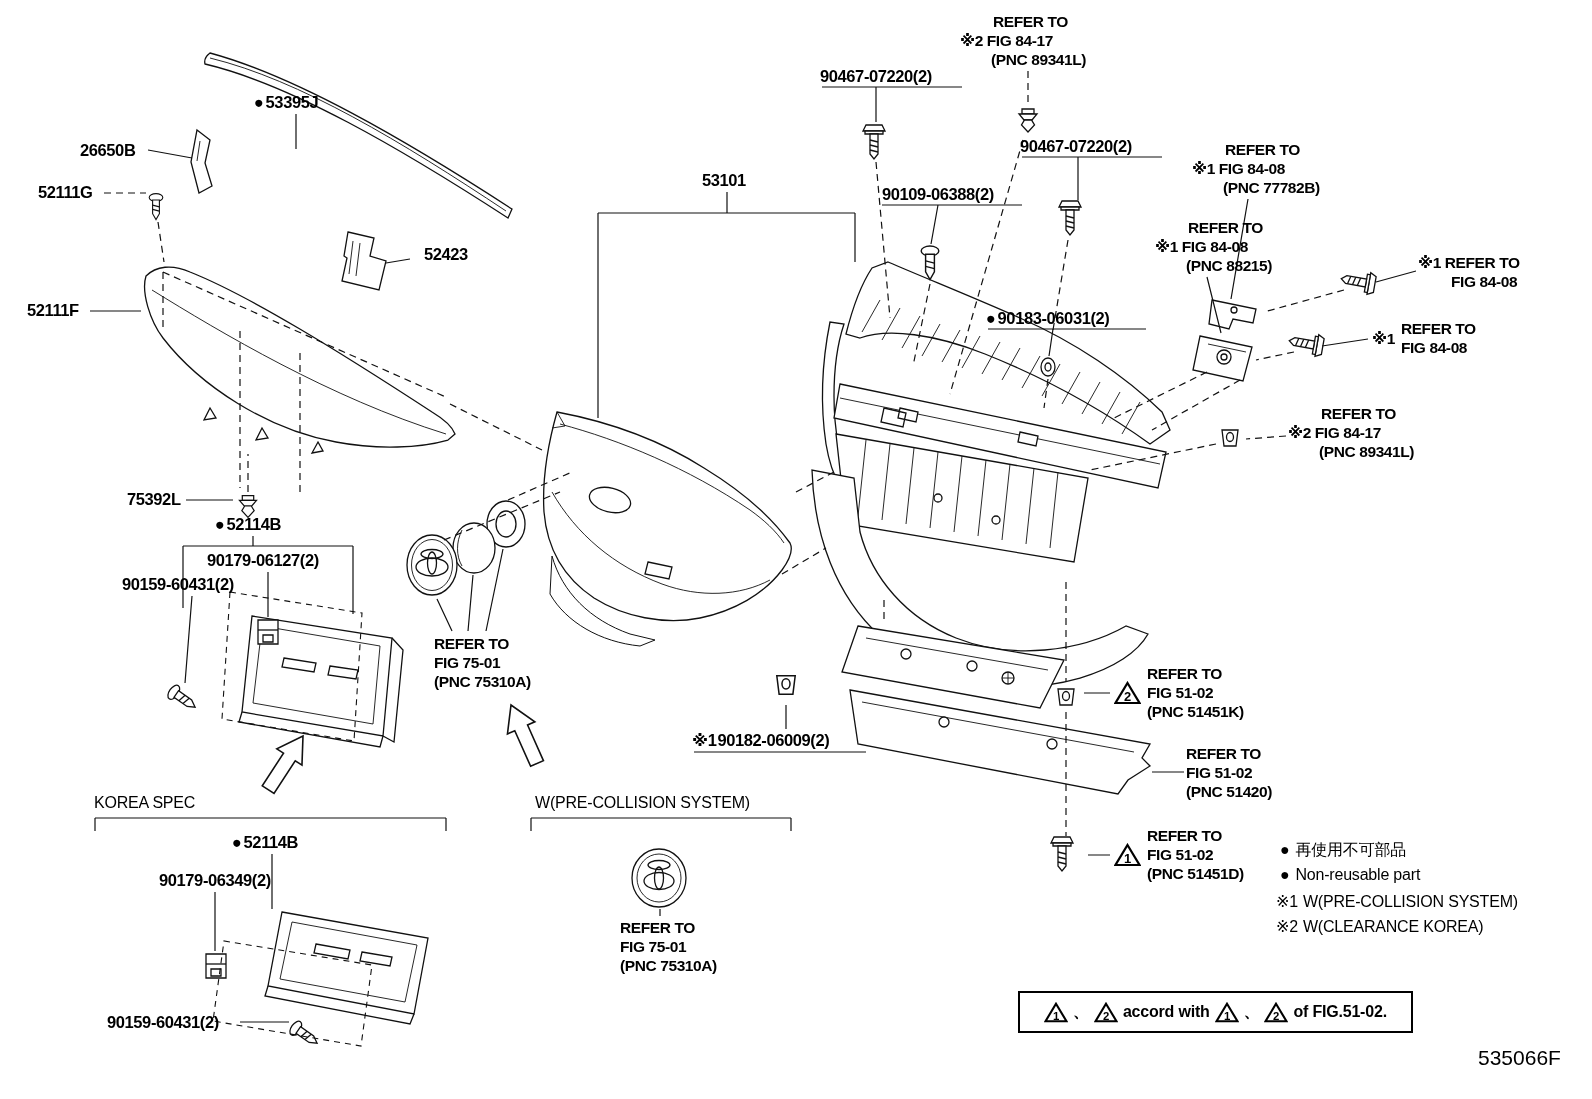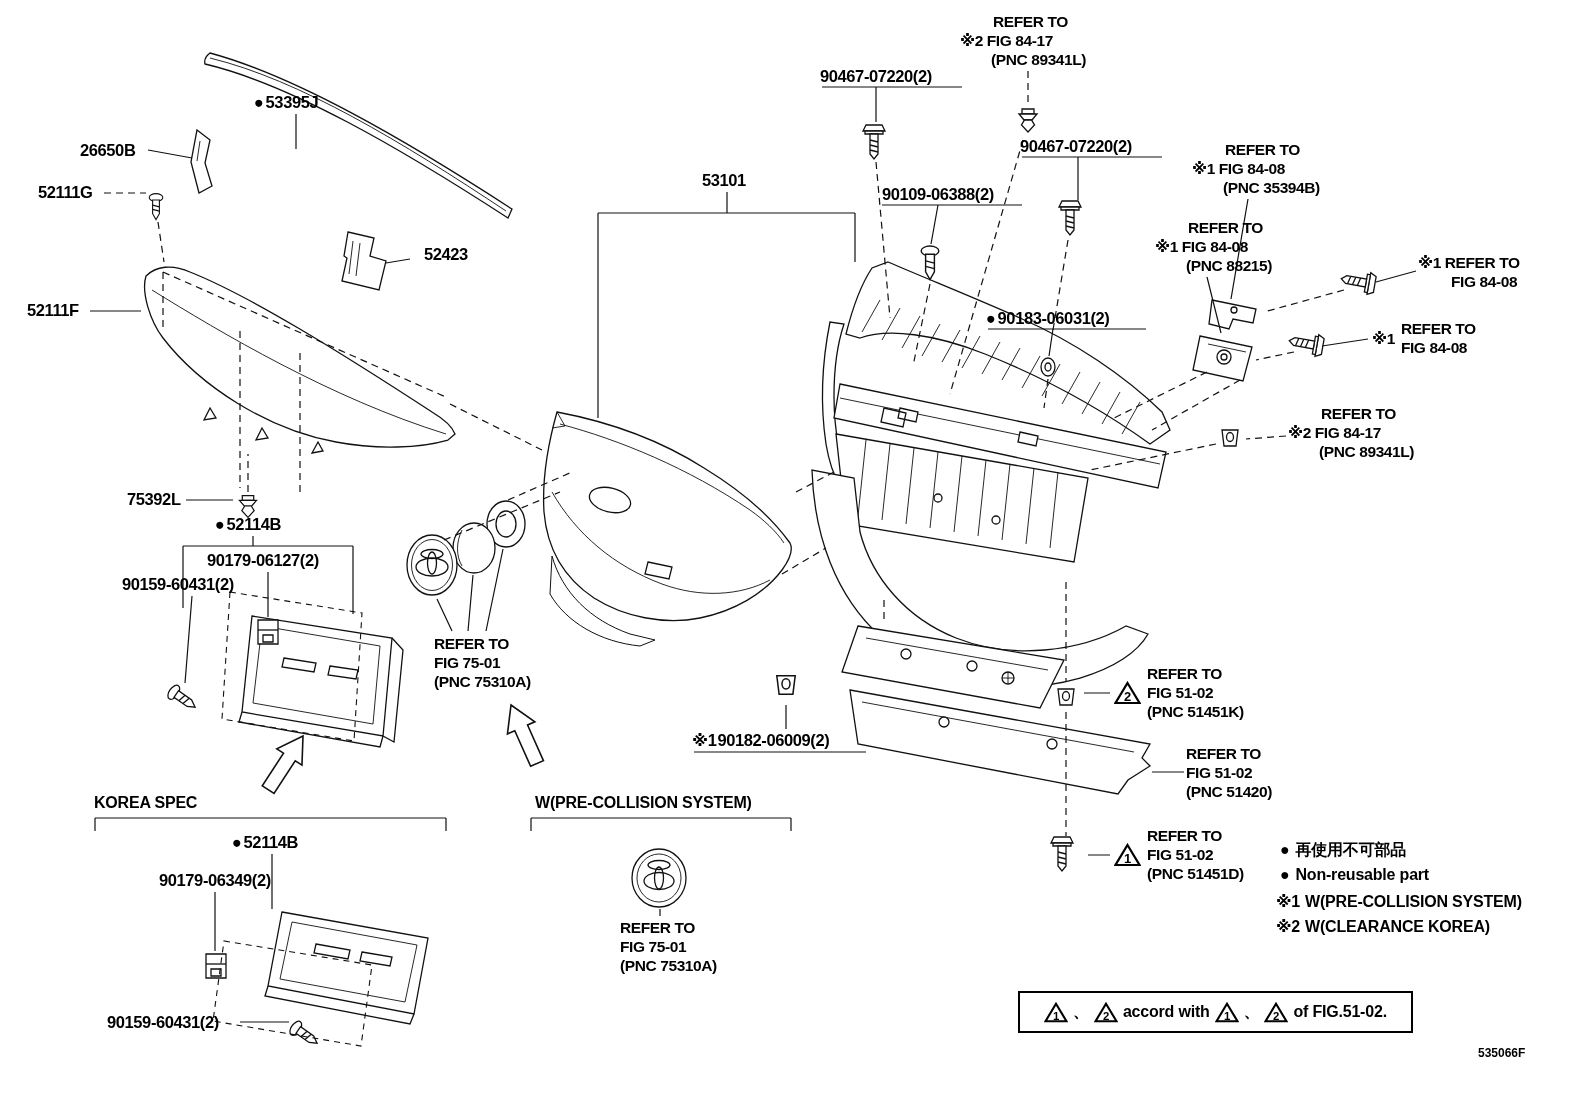--- a/index.html
+++ b/index.html
@@ -11,29 +11,29 @@
        letter-spacing:-0.4px;white-space:nowrap}
   .lbl .blt{margin-right:2px}
   .lbl .pfx{margin-right:1px}
   .ref{position:absolute;font-weight:700;font-size:15.5px;line-height:19px;
        letter-spacing:-0.4px;white-space:nowrap}
   .ref .in1{padding-left:33px}
   .ref .in2{padding-left:31px}
   .row{display:flex;align-items:center;gap:6px}
   .tri{width:27px;height:24px;flex:0 0 auto}
   .tri text{font-family:"Liberation Sans","DejaVu Sans",sans-serif;font-weight:700;font-size:13px}
-  .sec{position:absolute;font-weight:700;font-size:16px;letter-spacing:-0.2px;white-space:nowrap}
-  .fn{position:absolute;font-weight:700;font-size:16px;letter-spacing:-0.2px;white-space:nowrap}
+  .sec{position:absolute;font-weight:400;font-size:16px;letter-spacing:-0.2px;white-space:nowrap}
+  .fn{position:absolute;font-weight:400;font-size:16px;letter-spacing:-0.2px;white-space:nowrap}
   .fn .blt{margin-right:6px}
   .fn .pfx{margin-right:5px}
   .legend{position:absolute;left:1018px;top:991px;width:395px;height:42px;border:2px solid #000;
           display:flex;align-items:center;justify-content:center;gap:5px;
           font-weight:700;font-size:16px;letter-spacing:-0.2px;white-space:nowrap}
   .legend .tri{width:24px;height:21px}
-  .code{position:absolute;left:1478px;top:1046px;font-weight:700;font-size:12px}
+  .code{position:absolute;left:1478px;top:1046px;font-weight:400;font-size:21px}
 </style>
 </head>
 <body>
 
 <div class="stage">
 
   <svg class="art" viewBox="0 0 1592 1099">
     <defs>
       <g id="boltv" stroke="#111" fill="#fff" stroke-width="1.3">
         <path d="M-8,-15 h16 l3,6 h-22 Z"></path>
@@ -260,21 +260,21 @@
   <div class="lbl" style="left:107px;top:1012px"><span>90159-60431(2)</span></div>
 
   <div class="ref" style="left:960px;top:12px">
     <div class="in1">REFER TO</div>
     <div>※2 FIG 84-17</div>
     <div class="in2">(PNC 89341L)</div>
   </div>
   <div class="ref" style="left:1192px;top:140px">
     <div class="in1">REFER TO</div>
     <div>※1 FIG 84-08</div>
-    <div class="in2">(PNC 35394B)</div>
+    <div class="in2">(PNC 77782B)</div>
   </div>
   <div class="ref" style="left:1155px;top:218px">
     <div class="in1">REFER TO</div>
     <div>※1 FIG 84-08</div>
     <div class="in2">(PNC 88215)</div>
   </div>
   <div class="ref" style="left:1418px;top:253px">
     <div>※1 REFER TO</div>
     <div class="in1">FIG 84-08</div>
   </div>

